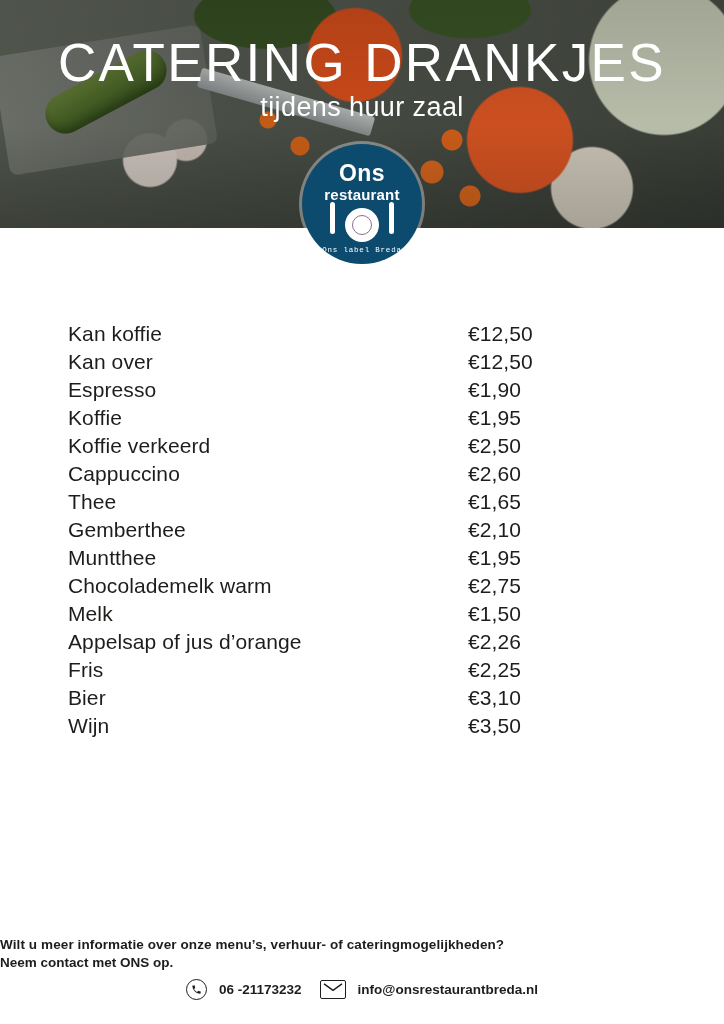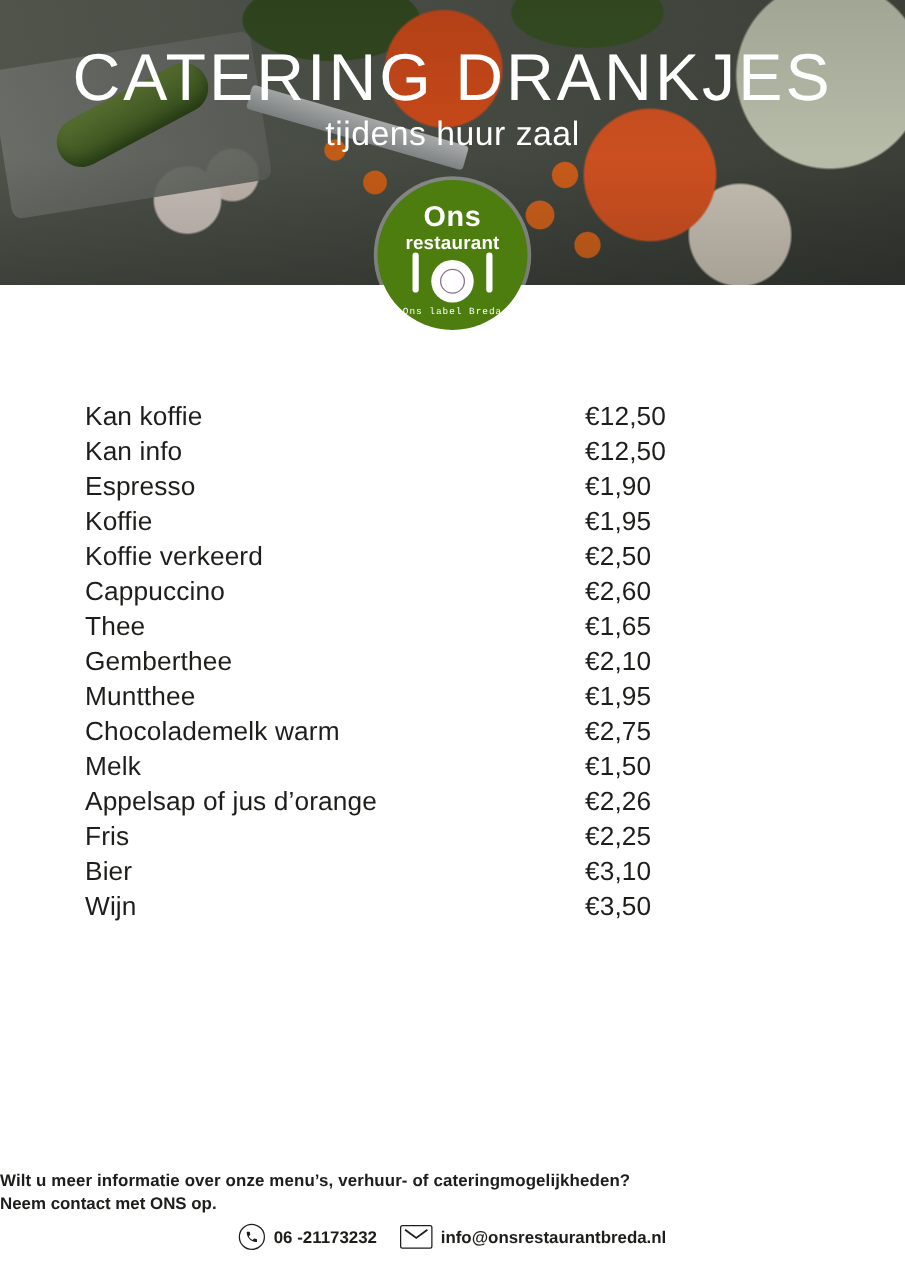--- a/index.html
+++ b/index.html
@@ -115,21 +115,21 @@
   }
 
   
   .logo {
     position: absolute;
     left: 302px;
     top: 144px;
     width: 120px;
     height: 120px;
     border-radius: 50%;
-    background: #4d7c0f;
+    background: #0c4a6e;
     color: #ffffff;
     text-align: center;
     z-index: 5;
     box-shadow: 0 0 0 3px rgba(255,255,255,.35);
   }
   .logo-ons {
     font-size: 23px;
     font-weight: 700;
     margin-top: 18px;
     line-height: 1;
@@ -230,21 +230,21 @@
     display: flex;
     justify-content: center;
     align-items: center;
     gap: 18px;
     font-size: 13.5px;
     font-weight: 700;
   }
   .contact-item {
     display: flex;
     align-items: center;
-    gap: 7px;
+    gap: 12px;
   }
   .icon-circle {
     width: 19px;
     height: 19px;
     border: 1.6px solid #1d1d1b;
     border-radius: 50%;
     display: flex;
     align-items: center;
     justify-content: center;
   }
@@ -281,21 +281,21 @@
   <div class="logo-knife"></div>
   <div class="logo-tag">Ons label Breda</div>
 </div>
 
 <div class="menu">
   <div class="menu-row">
     <div class="menu-item">Kan koffie</div>
     <div class="menu-price">€12,50</div>
   </div>
   <div class="menu-row">
-    <div class="menu-item">Kan info</div>
+    <div class="menu-item">Kan over</div>
     <div class="menu-price">€12,50</div>
   </div>
   <div class="menu-row">
     <div class="menu-item">Espresso</div>
     <div class="menu-price">€1,90</div>
   </div>
   <div class="menu-row">
     <div class="menu-item">Koffie</div>
     <div class="menu-price">€1,95</div>
   </div>

